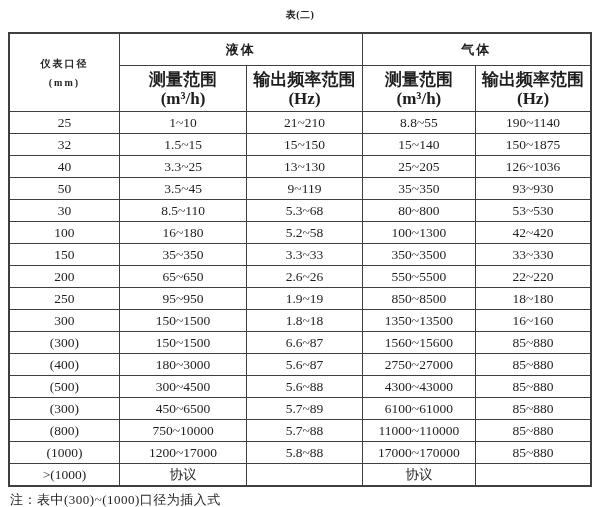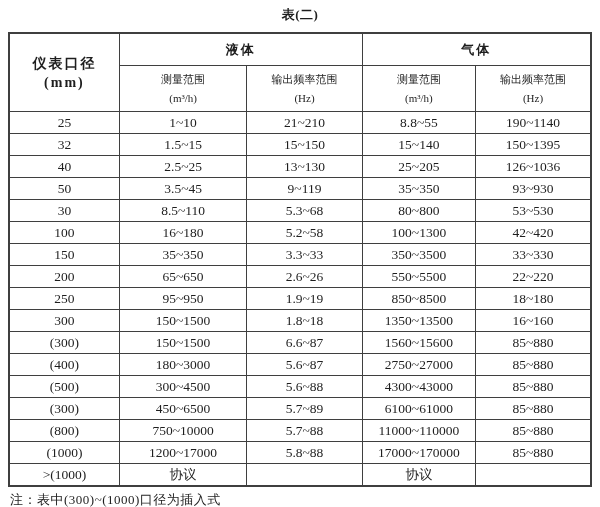--- a/index.html
+++ b/index.html
@@ -12,21 +12,21 @@
     color: #1e1e1e;
     overflow: hidden;
   }
   .title {
     margin-top: 6px;
     height: 18px;
     display: flex;
     justify-content: center;
     align-items: center;
     gap: 34px;
-    font-size: 13px;
+    font-size: 10px;
     font-weight: bold;
     letter-spacing: 0.5px;
   }
   table.flow {
     border-collapse: collapse;
     table-layout: fixed;
     width: 584px;
     margin: 8px 0 0 8px;
     border: 2px solid #3f3f3f;
   }
@@ -39,25 +39,25 @@
   }
   tr.group-row th {
     height: 31px;
     font-size: 13px;
     font-weight: bold;
     letter-spacing: 2px;
     margin-left: 30px;
   }
   tr.sub-row th {
     height: 45px;
-    font-size: 11px;
-    font-weight: normal;
+    font-size: 17px;
+    font-weight: bold;
     line-height: 19px;
   }
-  th.diam div { line-height: 19px; font-size: 14px; }
+  th.diam div { line-height: 19px; font-size: 10px; }
   tbody td {
     height: 21px;
     font-size: 13.5px;
     line-height: 21px;
     white-space: nowrap;
   }
   .note {
     margin: 4px 0 0 10px;
     font-size: 13px;
     letter-spacing: 0.5px;
@@ -112,25 +112,25 @@
         <td>1~10</td>
         <td>21~210</td>
         <td>8.8~55</td>
         <td>190~1140</td>
       </tr>
       <tr>
         <td>32</td>
         <td>1.5~15</td>
         <td>15~150</td>
         <td>15~140</td>
-        <td>150~1395</td>
+        <td>150~1875</td>
       </tr>
       <tr>
         <td>40</td>
-        <td>2.5~25</td>
+        <td>3.3~25</td>
         <td>13~130</td>
         <td>25~205</td>
         <td>126~1036</td>
       </tr>
       <tr>
         <td>50</td>
         <td>3.5~45</td>
         <td>9~119</td>
         <td>35~350</td>
         <td>93~930</td>

